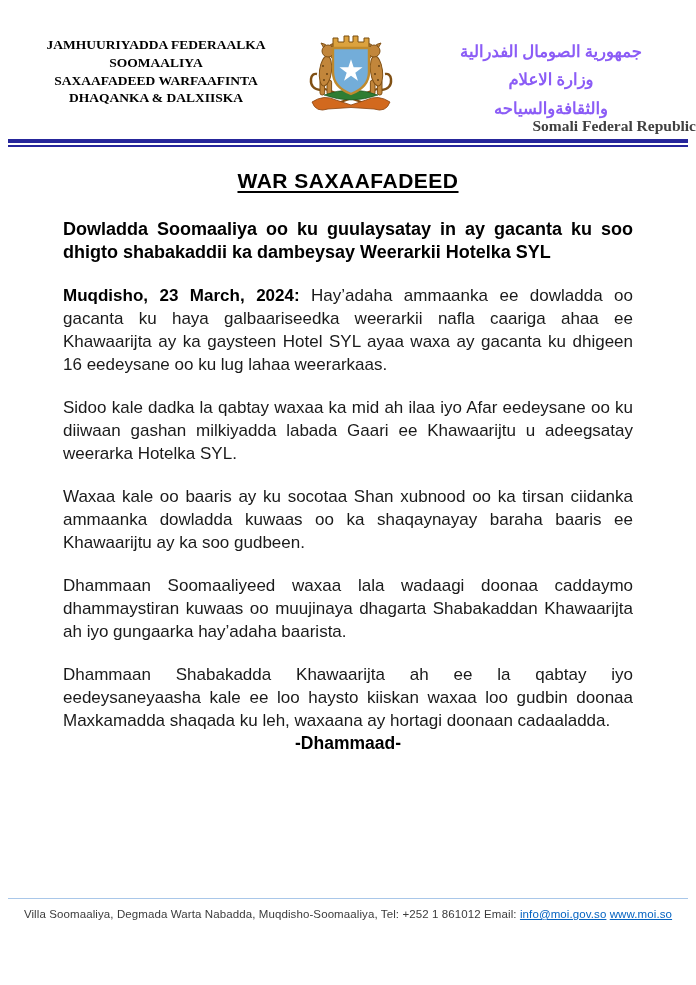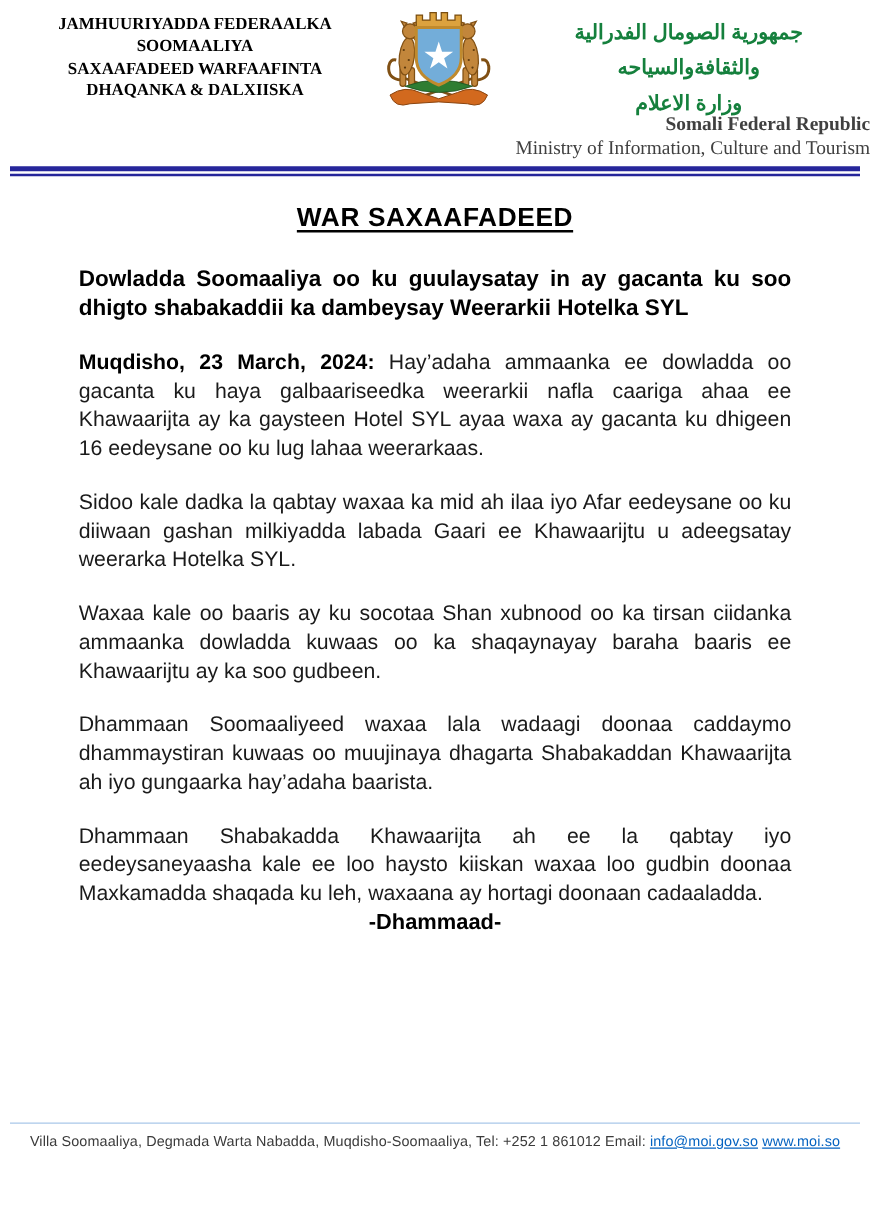--- a/index.html
+++ b/index.html
@@ -11,43 +11,43 @@
     overflow:hidden;
     font-family:"Liberation Sans", sans-serif;
     color:#111;
   }
 
   
   .header-row {
     display:flex;
     justify-content:space-between;
     align-items:flex-start;
-    padding:2px 14px 0 30px;
+    padding:28px 14px 0 30px;
   }
   .org-somali {
     width:252px;
     margin-top:8px;
     text-align:center;
     font-family:"Liberation Serif", serif;
     font-weight:bold;
     font-size:13.5px;
     line-height:1.32;
     color:#000;
   }
   .emblem-wrap { width:130px; display:flex; justify-content:center; }
   .org-arabic {
     width:262px;
     margin-top:10px;
     direction:rtl;
     text-align:center;
-    font-family:Liberation Sans, sans-serif;
+    font-family:Liberation Serif, serif;
     font-weight:bold;
     font-size:16.5px;
     line-height:1.72;
-    color:#15803d;
+    color:#8b5cf6;
   }
   .header-center {
     text-align:right;
     margin-top:-6px;
     font-family:"Liberation Serif", serif;
     color:#404040;
   }
   .header-center .republic { font-weight:bold; font-size:15.5px; line-height:1.1; }
   .header-center .ministry { font-size:15.5px; line-height:1.15; margin-top:2px; }
 
@@ -159,28 +159,27 @@
         <path d="M37,20 H73 V44 Q73,59 55,66 Q37,59 37,44 Z" fill="#73ADD9" stroke="#C08A2D" stroke-width="2.4"></path>
 
         <polygon transform="translate(43,30) scale(0.24)" points="50,5 61,39 98,39 68,61 79,95 50,74 21,95 32,61 2,39 39,39" fill="#ffffff"></polygon>
 
         <path d="M16,74 Q28,66 40,72 L55,77 L70,72 Q82,66 94,74 Q90,85 78,81 L55,79.5 L32,81 Q20,85 16,74 Z" fill="#D2691E" stroke="#8a4510" stroke-width="0.8"></path>
       </svg>
     </div>
 
     <div class="org-arabic">
       <div>جمهورية الصومال الفدرالية</div>
+      <div>وزارة الاعلام</div>
       <div>والثقافةوالسياحه</div>
-      <div>وزارة الاعلام</div>
     </div>
   </div>
 
   <div class="header-center">
     <div class="republic">Somali Federal Republic</div>
-    <div class="ministry">Ministry of Information, Culture and Tourism</div>
   </div>
 
   <div class="divider"></div>
 
   <div class="main">
 
     <div class="doc-title">WAR SAXAAFADEED</div>
 
     <div class="headline">Dowladda Soomaaliya oo ku guulaysatay in ay gacanta ku soo dhigto shabakaddii ka dambeysay Weerarkii Hotelka SYL</div>
 

